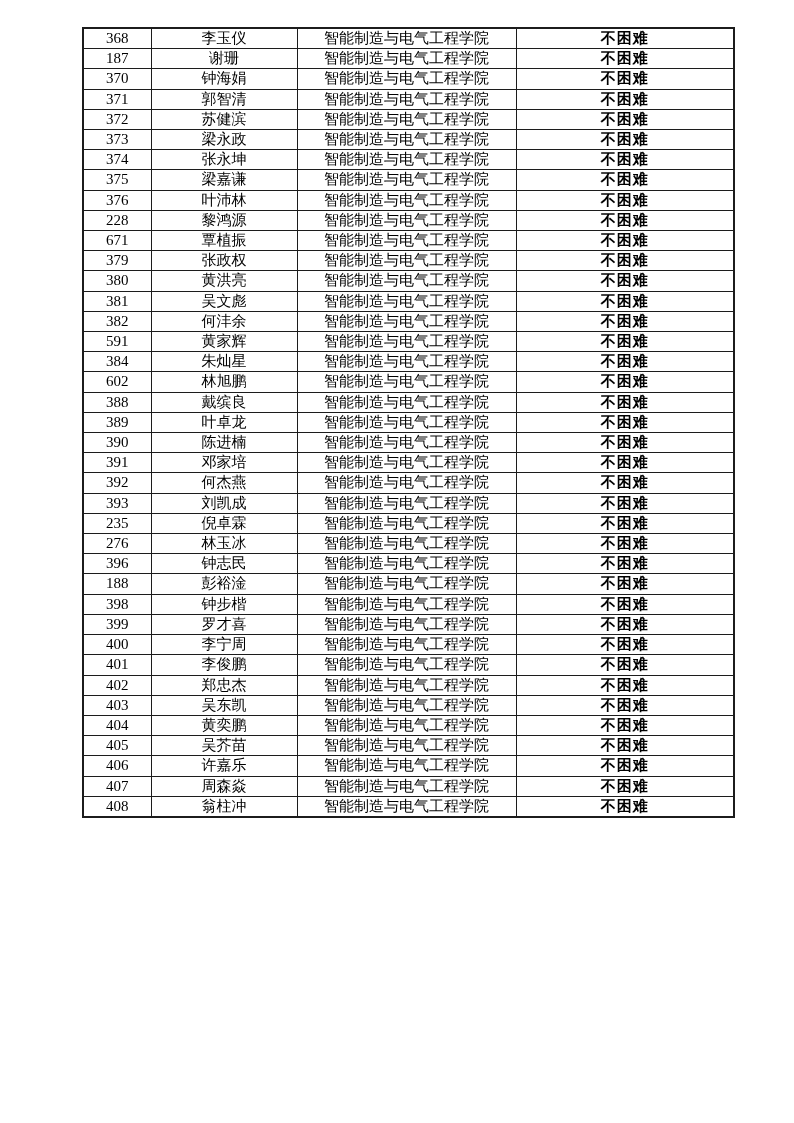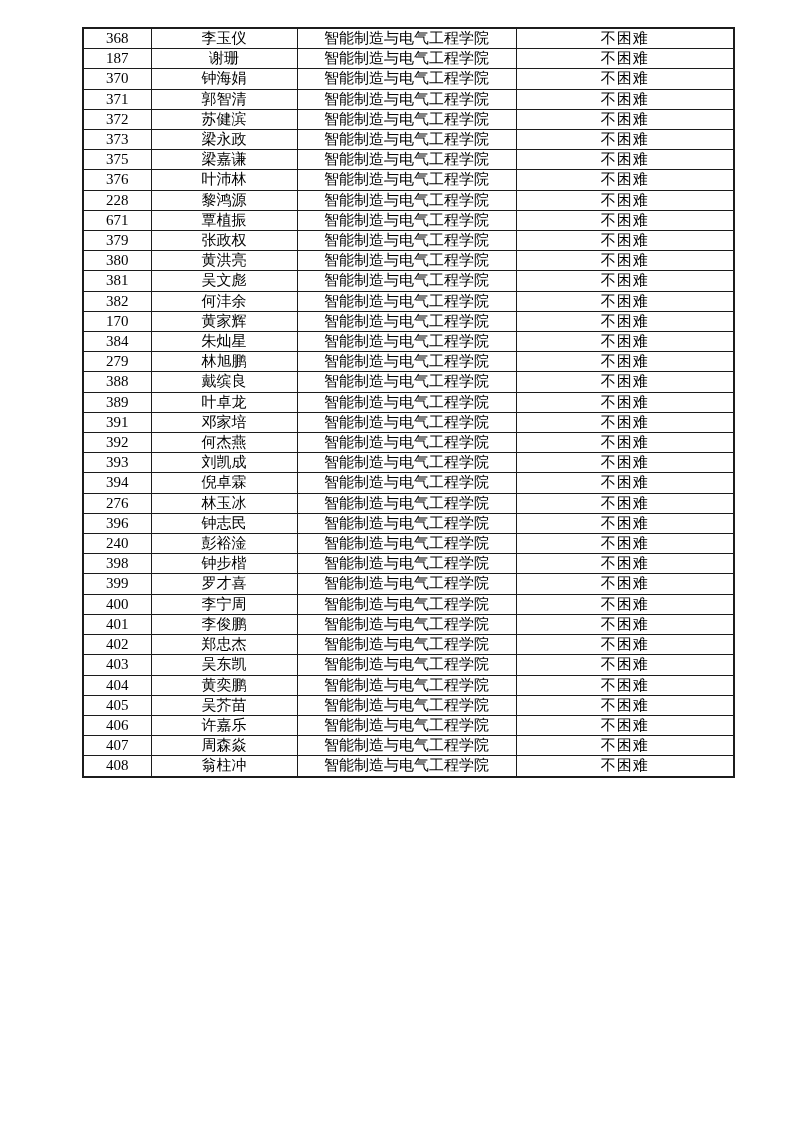--- a/index.html
+++ b/index.html
@@ -39,20 +39,21 @@
     text-align: center;
     vertical-align: middle;
     font-size: 15px;
     line-height: 19.2px;
     color: #000000;
     white-space: nowrap;
     overflow: hidden;
   }
   table.roster td.c-status {
     letter-spacing: 1px;
+    font-weight: bold;
   }
 </style>
 </head>
 <body>
 
 <div class="page">
   <table class="roster">
     <colgroup>
       <col style="width:68px">
       <col style="width:146px">
@@ -90,20 +91,26 @@
     <td class="c-college">智能制造与电气工程学院</td>
     <td class="c-status">不困难</td>
   </tr>
         <tr>
     <td class="c-no">373</td>
     <td class="c-name">梁永政</td>
     <td class="c-college">智能制造与电气工程学院</td>
     <td class="c-status">不困难</td>
   </tr>
         <tr>
+    <td class="c-no">374</td>
+    <td class="c-name">张永坤</td>
+    <td class="c-college">智能制造与电气工程学院</td>
+    <td class="c-status">不困难</td>
+  </tr>
+        <tr>
     <td class="c-no">375</td>
     <td class="c-name">梁嘉谦</td>
     <td class="c-college">智能制造与电气工程学院</td>
     <td class="c-status">不困难</td>
   </tr>
         <tr>
     <td class="c-no">376</td>
     <td class="c-name">叶沛林</td>
     <td class="c-college">智能制造与电气工程学院</td>
     <td class="c-status">不困难</td>
@@ -138,87 +145,93 @@
     <td class="c-college">智能制造与电气工程学院</td>
     <td class="c-status">不困难</td>
   </tr>
         <tr>
     <td class="c-no">382</td>
     <td class="c-name">何沣余</td>
     <td class="c-college">智能制造与电气工程学院</td>
     <td class="c-status">不困难</td>
   </tr>
         <tr>
-    <td class="c-no">170</td>
+    <td class="c-no">591</td>
     <td class="c-name">黄家辉</td>
     <td class="c-college">智能制造与电气工程学院</td>
     <td class="c-status">不困难</td>
   </tr>
         <tr>
     <td class="c-no">384</td>
     <td class="c-name">朱灿星</td>
     <td class="c-college">智能制造与电气工程学院</td>
     <td class="c-status">不困难</td>
   </tr>
         <tr>
-    <td class="c-no">279</td>
+    <td class="c-no">602</td>
     <td class="c-name">林旭鹏</td>
     <td class="c-college">智能制造与电气工程学院</td>
     <td class="c-status">不困难</td>
   </tr>
         <tr>
     <td class="c-no">388</td>
     <td class="c-name">戴缤良</td>
     <td class="c-college">智能制造与电气工程学院</td>
     <td class="c-status">不困难</td>
   </tr>
         <tr>
     <td class="c-no">389</td>
     <td class="c-name">叶卓龙</td>
     <td class="c-college">智能制造与电气工程学院</td>
     <td class="c-status">不困难</td>
   </tr>
         <tr>
+    <td class="c-no">390</td>
+    <td class="c-name">陈进楠</td>
+    <td class="c-college">智能制造与电气工程学院</td>
+    <td class="c-status">不困难</td>
+  </tr>
+        <tr>
     <td class="c-no">391</td>
     <td class="c-name">邓家培</td>
     <td class="c-college">智能制造与电气工程学院</td>
     <td class="c-status">不困难</td>
   </tr>
         <tr>
     <td class="c-no">392</td>
     <td class="c-name">何杰燕</td>
     <td class="c-college">智能制造与电气工程学院</td>
     <td class="c-status">不困难</td>
   </tr>
         <tr>
     <td class="c-no">393</td>
     <td class="c-name">刘凯成</td>
     <td class="c-college">智能制造与电气工程学院</td>
     <td class="c-status">不困难</td>
   </tr>
         <tr>
-    <td class="c-no">394</td>
+    <td class="c-no">235</td>
     <td class="c-name">倪卓霖</td>
     <td class="c-college">智能制造与电气工程学院</td>
     <td class="c-status">不困难</td>
   </tr>
         <tr>
     <td class="c-no">276</td>
     <td class="c-name">林玉冰</td>
     <td class="c-college">智能制造与电气工程学院</td>
     <td class="c-status">不困难</td>
   </tr>
         <tr>
     <td class="c-no">396</td>
     <td class="c-name">钟志民</td>
     <td class="c-college">智能制造与电气工程学院</td>
     <td class="c-status">不困难</td>
   </tr>
         <tr>
-    <td class="c-no">240</td>
+    <td class="c-no">188</td>
     <td class="c-name">彭裕淦</td>
     <td class="c-college">智能制造与电气工程学院</td>
     <td class="c-status">不困难</td>
   </tr>
         <tr>
     <td class="c-no">398</td>
     <td class="c-name">钟步楷</td>
     <td class="c-college">智能制造与电气工程学院</td>
     <td class="c-status">不困难</td>
   </tr>

